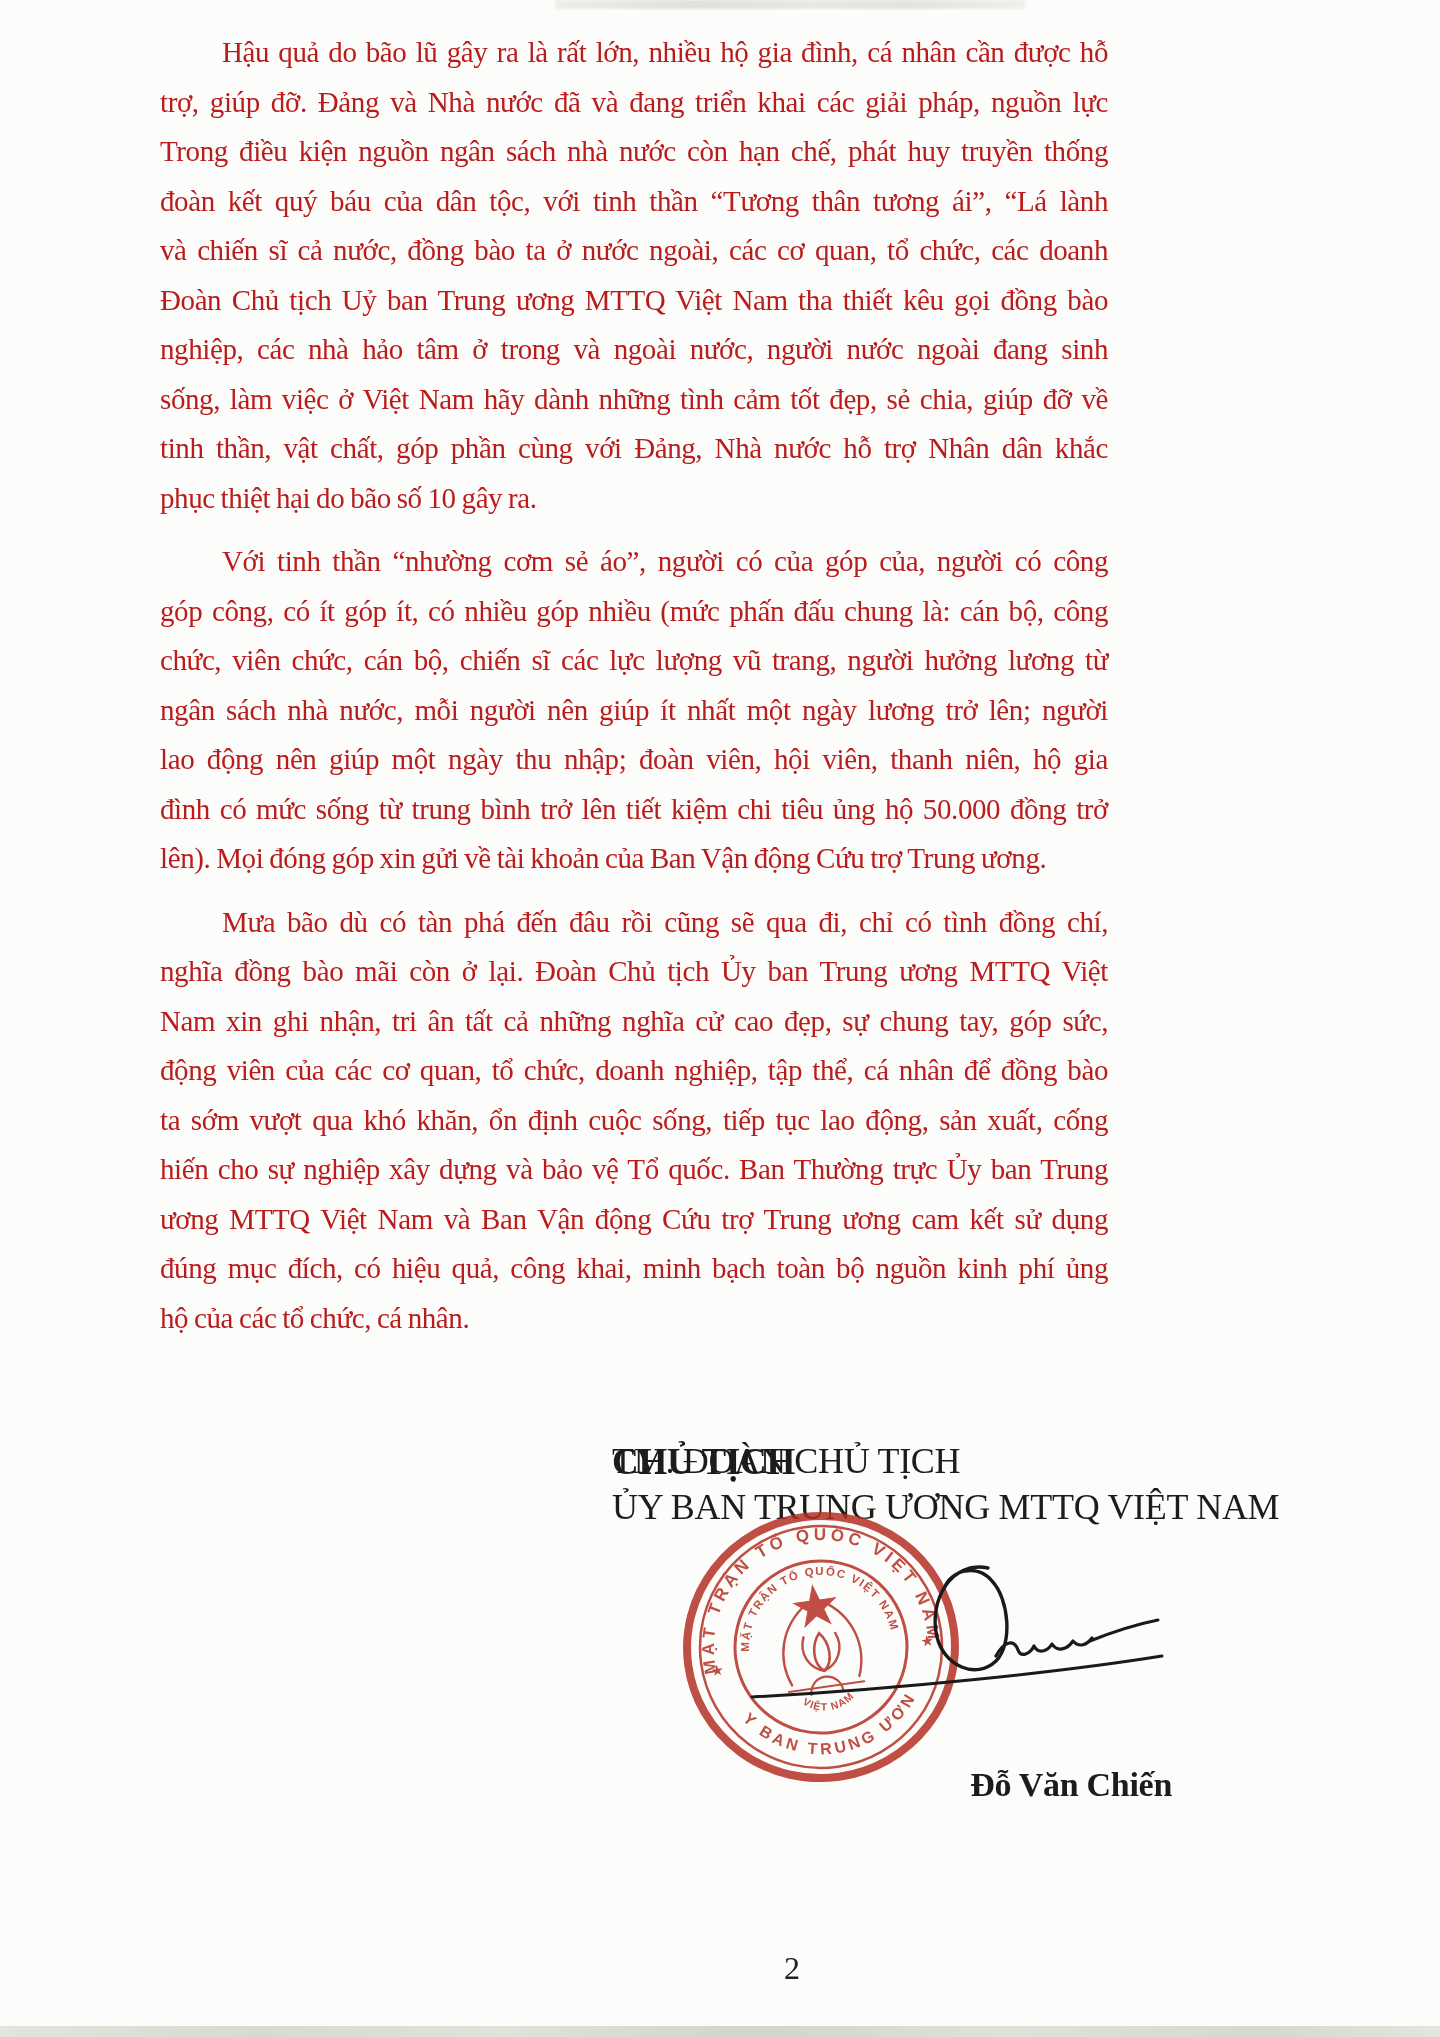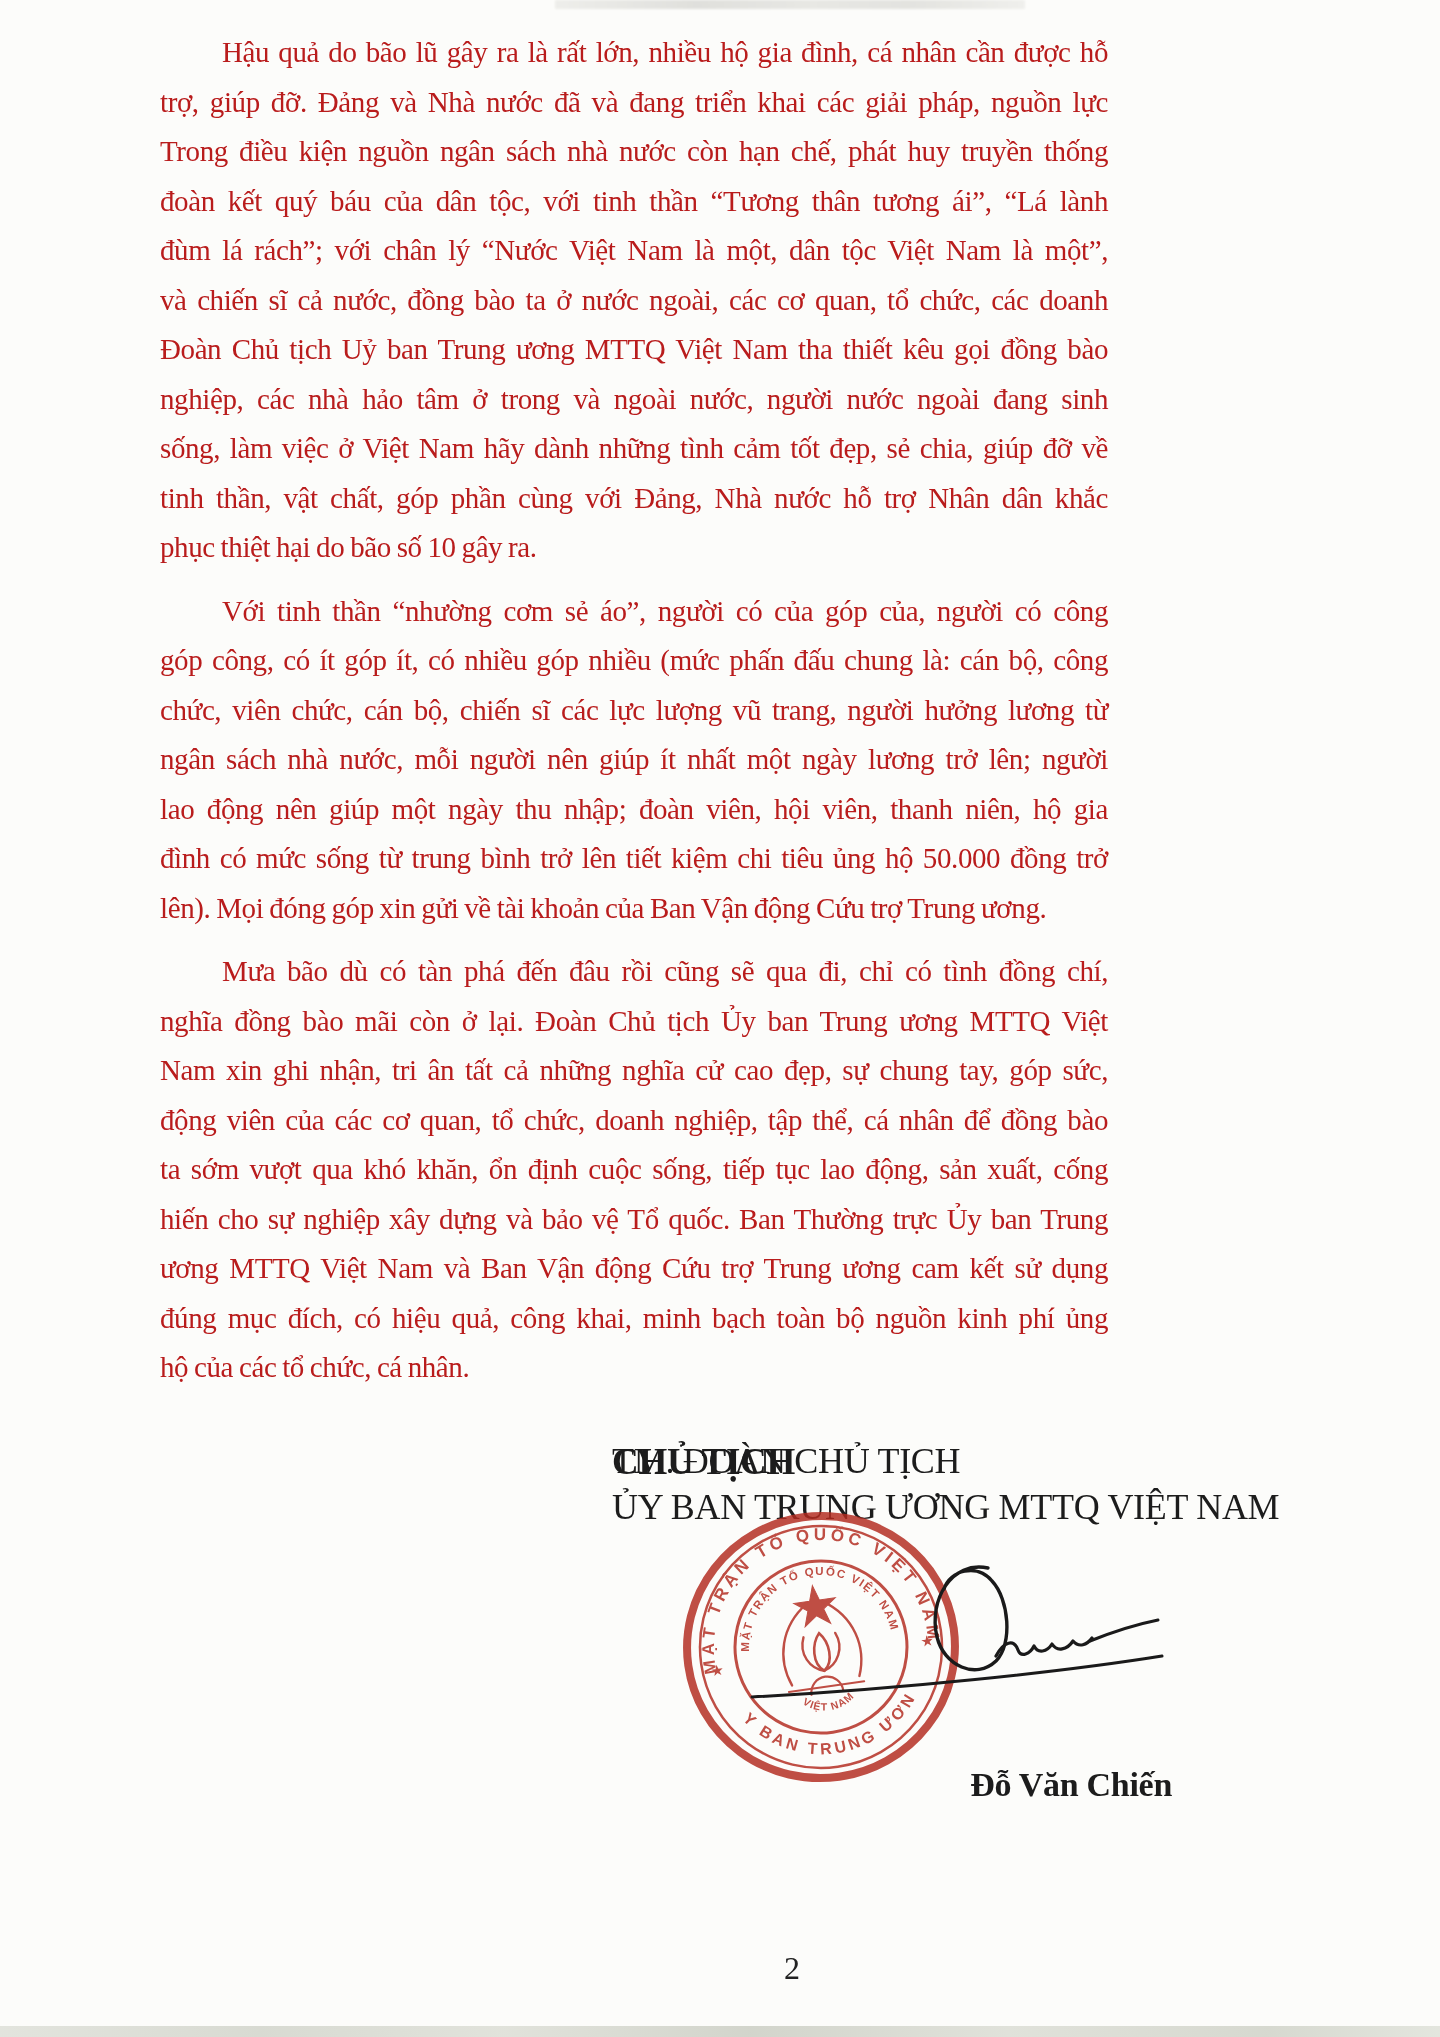--- a/index.html
+++ b/index.html
@@ -79,21 +79,20 @@
 <div class="page">
 
   <div class="top-smudge"></div>
 
   <div class="body-text" id="body-text">
       <div class="para">
         <div class="line first">Hậu quả do bão lũ gây ra là rất lớn, nhiều hộ gia đình, cá nhân cần được hỗ</div>
         <div class="line">trợ, giúp đỡ. Đảng và Nhà nước đã và đang triển khai các giải pháp, nguồn lực</div>
         <div class="line">Trong điều kiện nguồn ngân sách nhà nước còn hạn chế, phát huy truyền thống</div>
         <div class="line">đoàn kết quý báu của dân tộc, với tinh thần “Tương thân tương ái”, “Lá lành</div>
-        <div class="line">đùm lá rách”; với chân lý “Nước Việt Nam là một, dân tộc Việt Nam là một”,</div>
         <div class="line">và chiến sĩ cả nước, đồng bào ta ở nước ngoài, các cơ quan, tổ chức, các doanh</div>
         <div class="line">Đoàn Chủ tịch Uỷ ban Trung ương MTTQ Việt Nam tha thiết kêu gọi đồng bào</div>
         <div class="line">nghiệp, các nhà hảo tâm ở trong và ngoài nước, người nước ngoài đang sinh</div>
         <div class="line">sống, làm việc ở Việt Nam hãy dành những tình cảm tốt đẹp, sẻ chia, giúp đỡ về</div>
         <div class="line">tinh thần, vật chất, góp phần cùng với Đảng, Nhà nước hỗ trợ Nhân dân khắc</div>
         <div class="line last">phục thiệt hại do bão số 10 gây ra.</div>
       </div>
       <div class="para">
         <div class="line first">Với tinh thần “nhường cơm sẻ áo”, người có của góp của, người có công</div>
         <div class="line">góp công, có ít góp ít, có nhiều góp nhiều (mức phấn đấu chung là: cán bộ, công</div>

